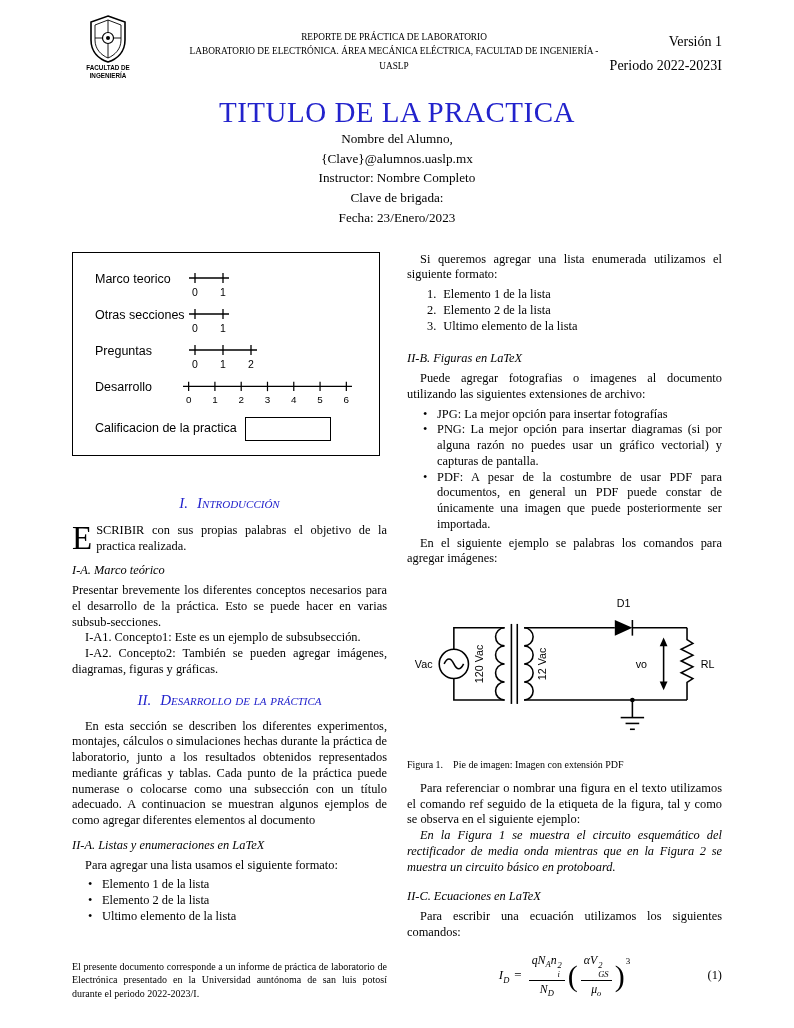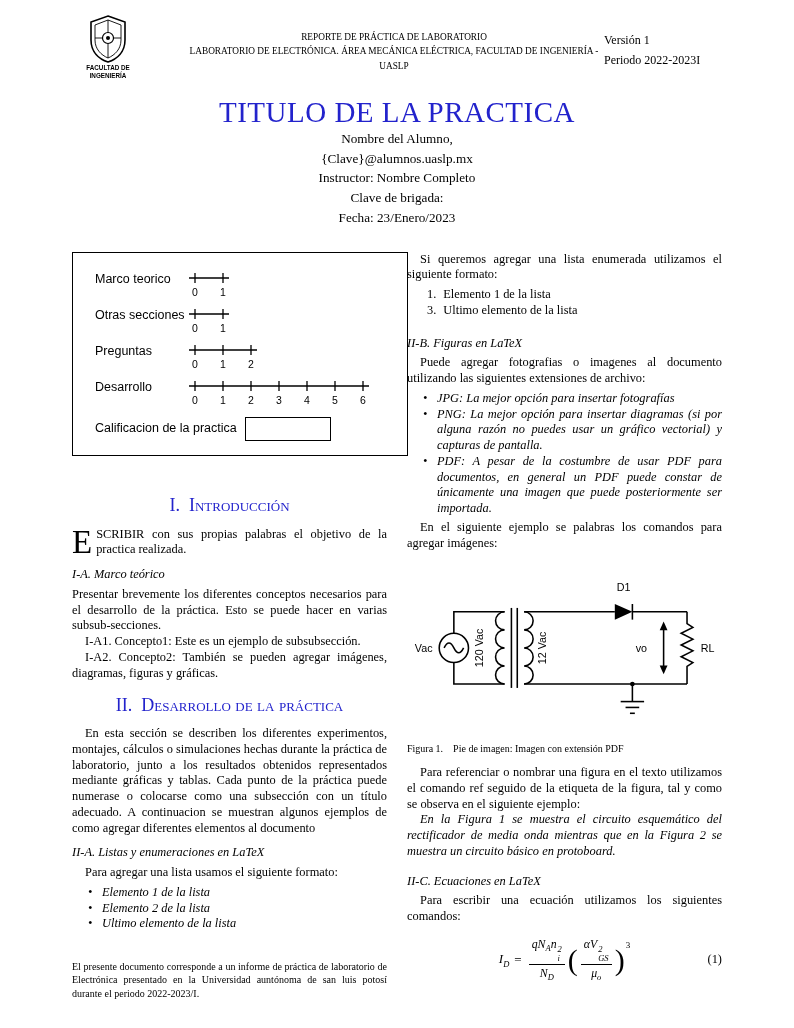--- a/index.html
+++ b/index.html
@@ -12,55 +12,55 @@
     position:relative;
   }
   .page { padding:14px 72px 0 72px; height:100%; }
 
   
   .hdr { display:flex; justify-content:space-between; align-items:flex-start; }
   .hdr-logo { flex:0 0 112px; text-align:left; padding-left:14px; }
   .hdr-logo .crest { display:block; }
   .logo-txt { font-family:"Liberation Sans",sans-serif; font-size:6.3px; font-weight:bold; line-height:1.25; width:44px; text-align:center; }
   .hdr-center { flex:1; text-align:center; font-size:9.3px; line-height:1.55; padding-top:16px; }
-  .hdr-right { flex:0 0 118px; text-align:left; font-size:12px; line-height:1.7; padding-top:16px; }
+  .hdr-right { flex:0 0 118px; text-align:right; font-size:14px; line-height:1.7; padding-top:16px; }
 
   
   .doc-title { text-align:center; color:#2323cc; font-size:29px; font-weight:normal; margin-top:16px; letter-spacing:0.5px; }
   .authors { text-align:center; font-size:13.2px; line-height:1.5; }
 
   
   .columns { display:flex; gap:20px; margin-top:24px; height:752px; }
   .col { width:315px; display:flex; flex-direction:column; font-size:12.4px; line-height:1.27; text-align:justify; }
   p { margin:0; }
   .indent { text-indent:13px; }
 
   
-  .rubric-box { width:336px; border:1.5px solid #000; padding:18px 8px 14px 22px; font-family:"Liberation Sans",sans-serif; }
+  .rubric-box { width:308px; border:1.5px solid #000; padding:18px 8px 14px 22px; font-family:"Liberation Sans",sans-serif; }
   .rubric-row { display:flex; align-items:flex-start; margin-bottom:8px; }
   .rubric-label { width:94px; font-size:12.5px; padding-top:1px; }
   .scale line { stroke:#000; stroke-width:1.3; }
   .scale text { font-family:"Liberation Sans",sans-serif; font-size:10.5px; text-anchor:middle; fill:#000; }
   .rubric-grade { display:flex; align-items:center; margin-top:10px; }
   .rubric-grade-label { font-size:12.5px; flex:0 0 150px; }
   .grade-box { width:86px; height:24px; border:1.4px solid #000; display:inline-block; }
 
   
-  .sec-head { text-align:center; color:#2323cc; font-size:18px; }
+  .sec-head { text-align:center; color:#2323cc; font-size:15px;font-style:italic; }
   .sec-head .num { margin-right:9px; }
   .sc { font-variant:small-caps; }
   .sec1 { margin:38px 0 10px; clear:both; }
   .sec2 { margin:13px 0 9px; clear:both; }
   .sub-head { font-style:italic; font-size:12.4px; text-align:left; margin:9px 0 4px; clear:both; }
   .dropcap { float:left; font-size:33px; line-height:26px; padding:2px 4px 0 0; }
   .runin { }
 
   
   ul.blist, ol.nlist { list-style:none; margin:4px 0 3px; }
-  ul.blist li { position:relative; padding-left:30px; text-align:justify;font-style:italic; }
+  ul.blist li { position:relative; padding-left:30px; text-align:justify; }
   ul.blist li::before { content:"•"; position:absolute; left:16px; }
   ol.nlist li { padding-left:20px; }
   .enum-num { margin-right:7px; }
 
   
   .fig-wrap { margin:14px 0 4px; text-align:center; }
   .cw { stroke:#000; stroke-width:1.6; fill:none; }
   .clab { font-family:"Liberation Sans",sans-serif; font-size:11px; fill:#000; }
   .fig-caption { font-size:10px; line-height:1.3; text-align:left; margin:8px 0 10px; }
   .cap-label { margin-right:10px; }
@@ -210,20 +210,21 @@
       </ul>
 
       <div class="footnote">El presente documento corresponde a un informe de práctica de laboratorio de Electrónica presentado en la Universidad auntónoma de san luis potosí durante el periodo 2022-2023/I.</div>
     </div>
 
     <div class="col">
 
       <p class="indent">Si queremos agregar una lista enumerada utilizamos el siguiente formato:</p>
       <ol class="nlist">
         <li><span class="enum-num">1.</span><span>Elemento 1 de la lista</span></li>
+        <li><span class="enum-num">2.</span><span>Elemento 2 de la lista</span></li>
         <li><span class="enum-num">3.</span><span>Ultimo elemento de la lista</span></li>
       </ol>
 
       <div class="sub-head" style="margin-top:14px;">II-B. Figuras en LaTeX</div>
       <p class="indent">Puede agregar fotografias o imagenes al documento utilizando las siguientes extensiones de archivo:</p>
       <ul class="blist">
         <li>JPG: La mejor opción para insertar fotografías</li>
         <li>PNG: La mejor opción para insertar diagramas (si por alguna razón no puedes usar un gráfico vectorial) y capturas de pantalla.</li>
         <li>PDF: A pesar de la costumbre de usar PDF para documentos, en general un PDF puede constar de únicamente una imagen que puede posteriormente ser importada.</li>
       </ul>

